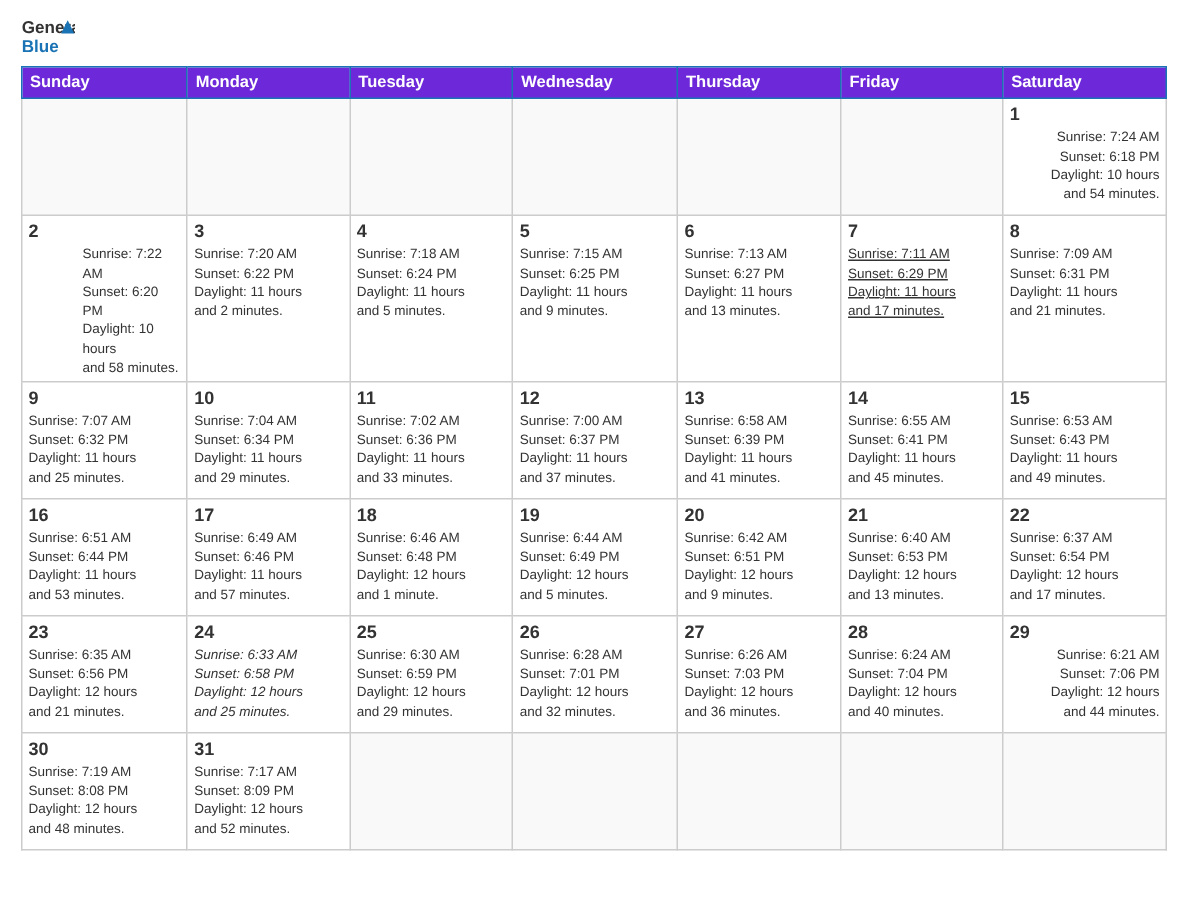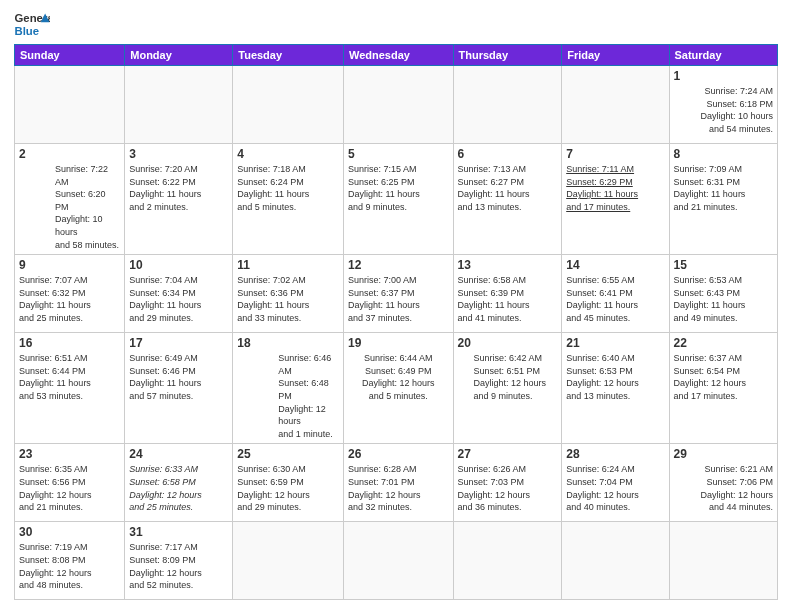--- a/index.html
+++ b/index.html
@@ -232,35 +232,35 @@
           </td>
           <td>
             <span class="day-number">17</span>
             <div class="day-info" style="white-space: pre-line;">Sunrise: 6:49 AM
 Sunset: 6:46 PM
 Daylight: 11 hours
 and 57 minutes.</div>
           </td>
           <td>
             <span class="day-number">18</span>
-            <div class="day-info" style="white-space: pre-line; margin-left: 41px;">Sunrise: 6:46 AM
+            <div class="day-info" style="white-space: pre-line;">Sunrise: 6:46 AM
 Sunset: 6:48 PM
 Daylight: 12 hours
 and 1 minute.</div>
           </td>
           <td>
             <span class="day-number">19</span>
-            <div class="day-info" style="white-space: pre-line; text-align: center;">Sunrise: 6:44 AM
+            <div class="day-info" style="white-space: pre-line;">Sunrise: 6:44 AM
 Sunset: 6:49 PM
 Daylight: 12 hours
 and 5 minutes.</div>
           </td>
           <td>
             <span class="day-number">20</span>
-            <div class="day-info" style="white-space: pre-line; margin-left: 16px;">Sunrise: 6:42 AM
+            <div class="day-info" style="white-space: pre-line;">Sunrise: 6:42 AM
 Sunset: 6:51 PM
 Daylight: 12 hours
 and 9 minutes.</div>
           </td>
           <td>
             <span class="day-number">21</span>
             <div class="day-info" style="white-space: pre-line;">Sunrise: 6:40 AM
 Sunset: 6:53 PM
 Daylight: 12 hours
 and 13 minutes.</div>

